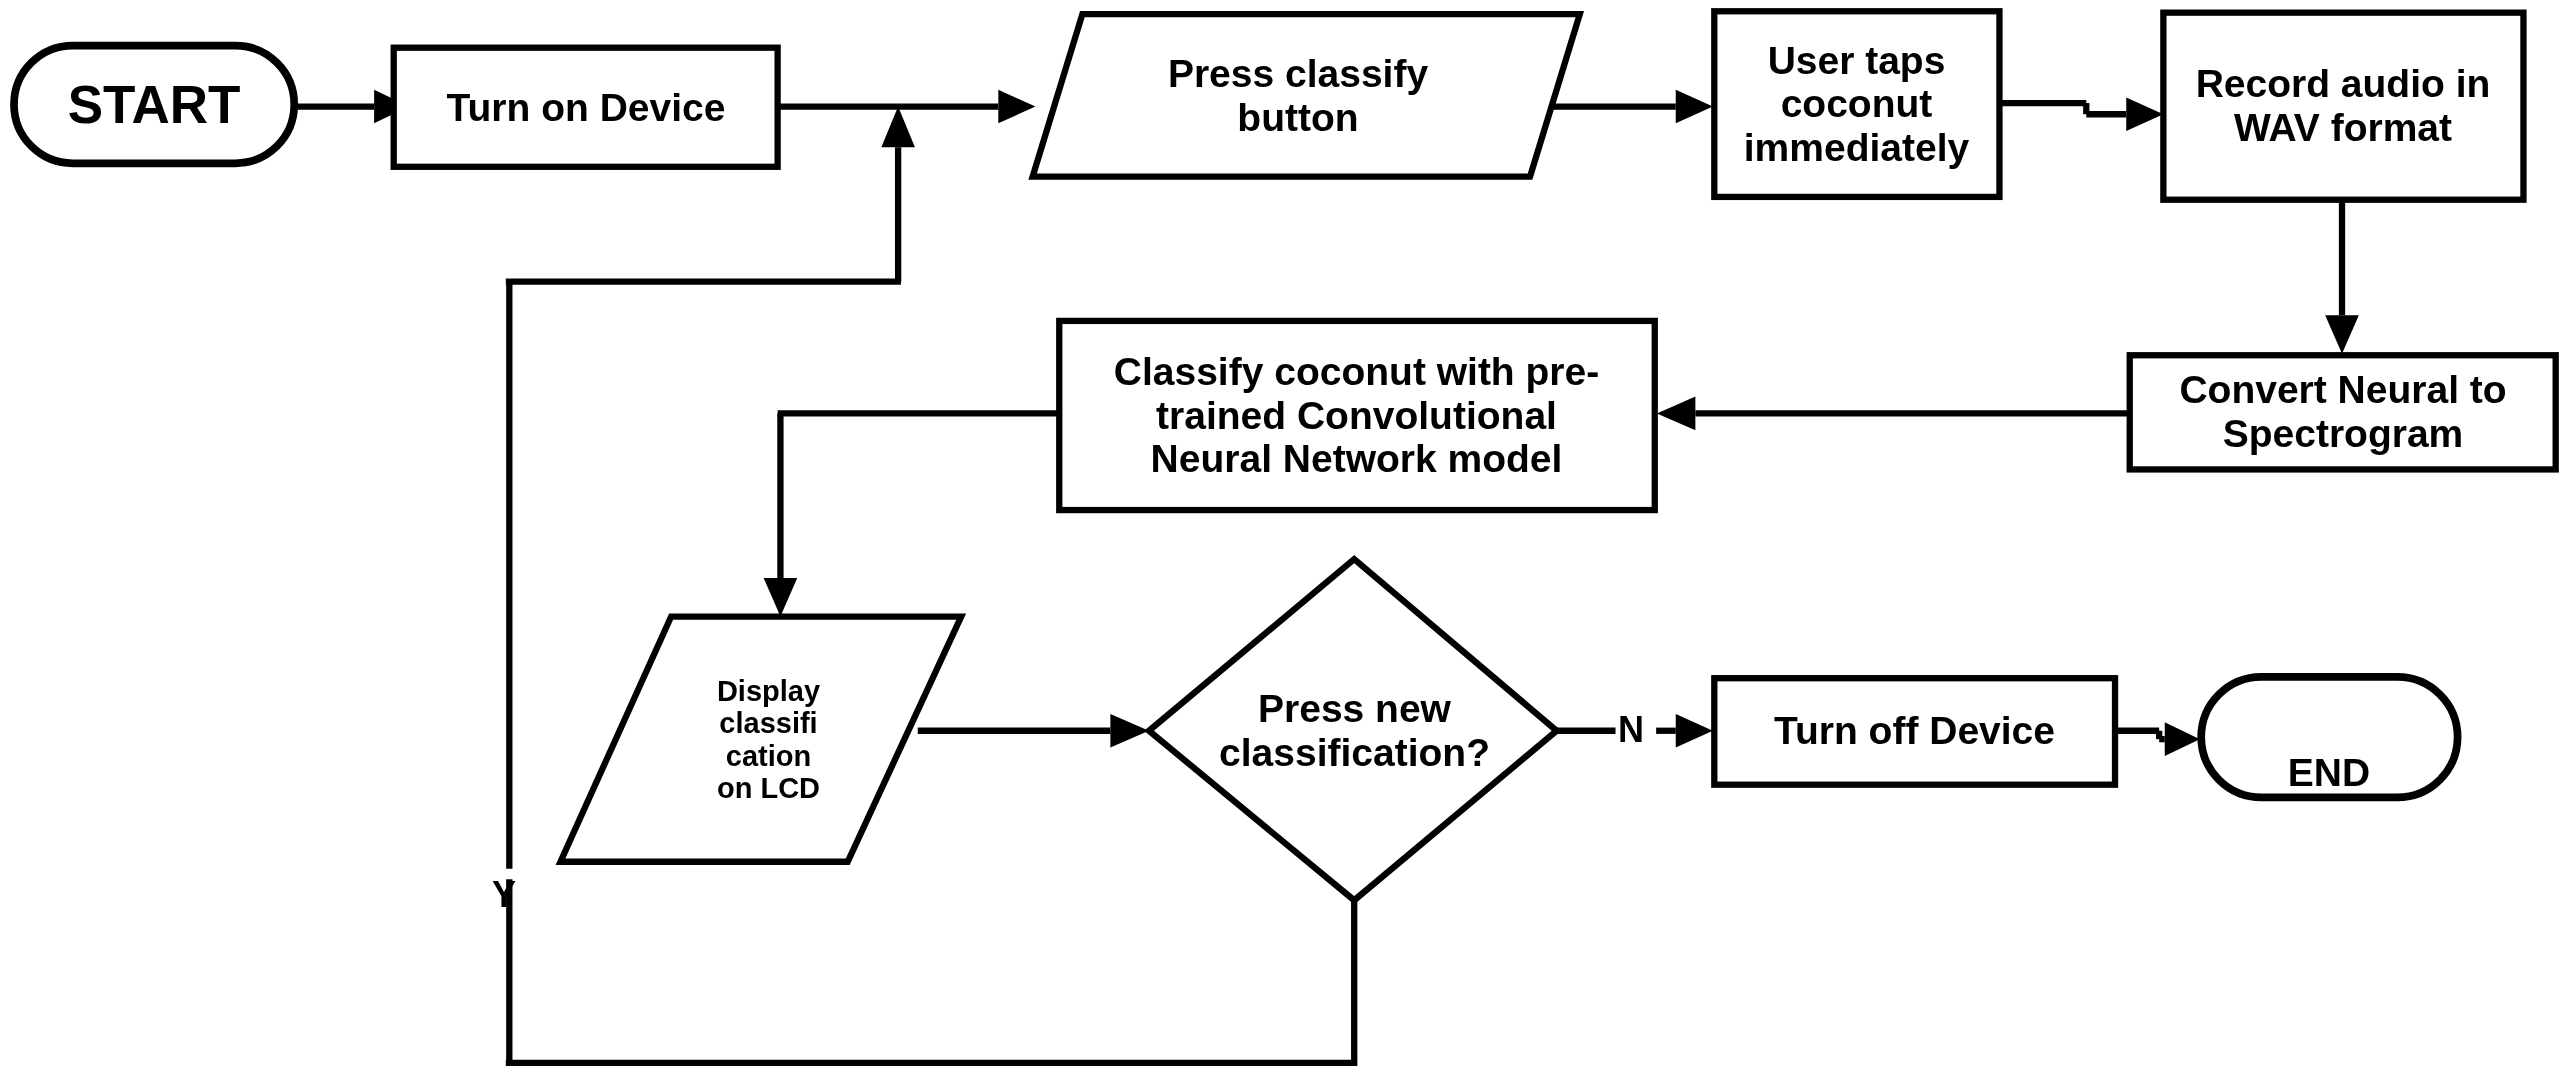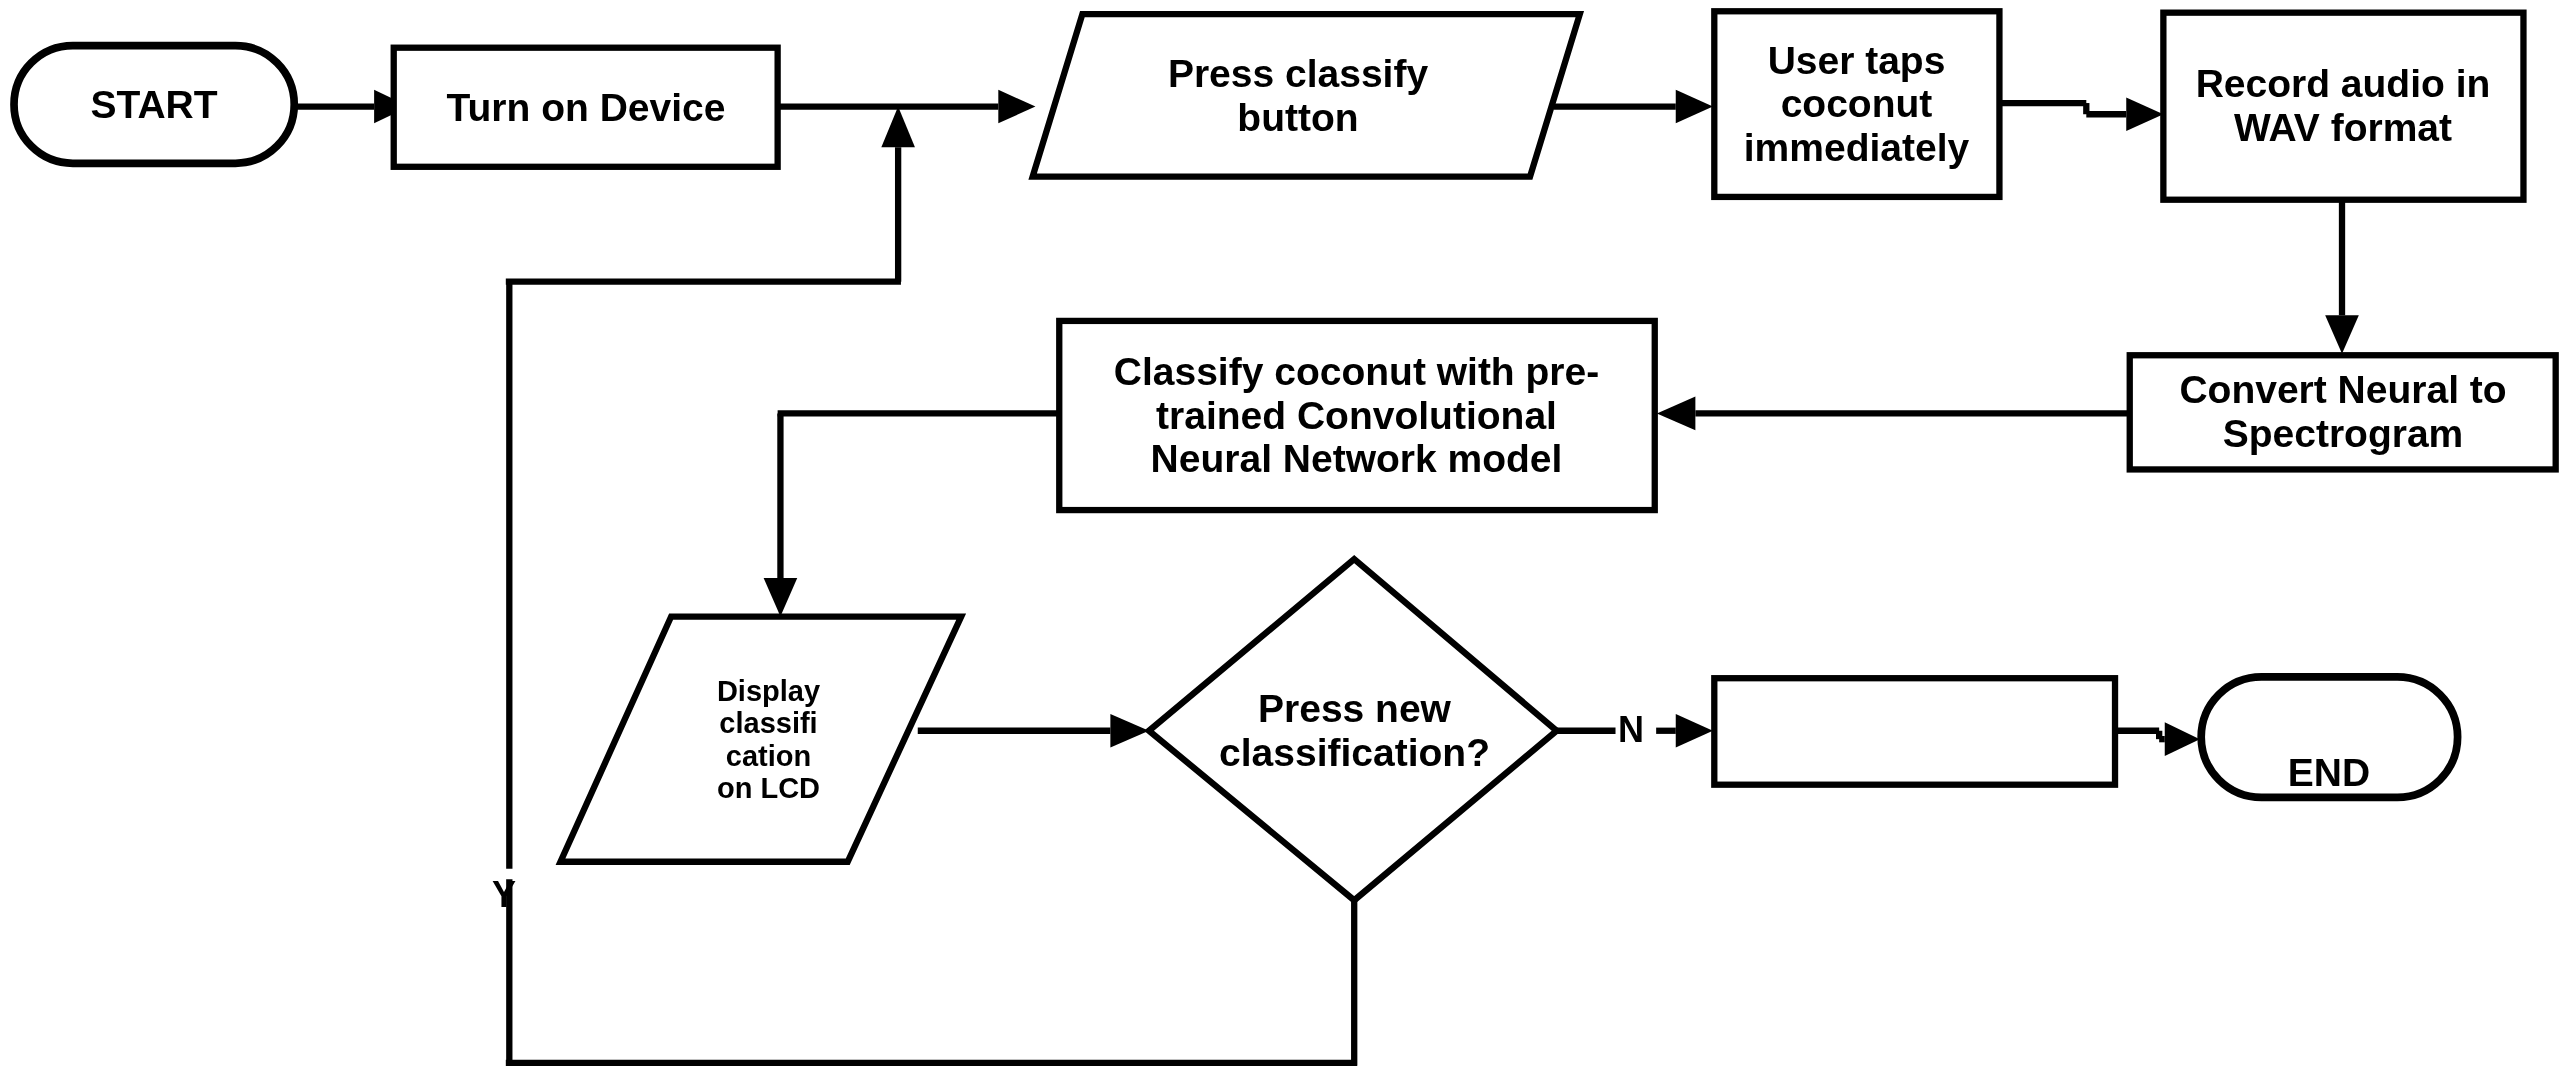--- a/index.html
+++ b/index.html
@@ -161,21 +161,21 @@
     <polygon class="shape" points="958,880 1372,880 1210,1230 800,1230"></polygon>
 
     <polygon class="shape" points="1933,798 2222,1043 1933,1285 1640,1043"></polygon>
 
     <rect class="shape" x="2447" y="968" width="572" height="152"></rect>
 
     <rect class="terminal" x="3142" y="966" width="366" height="172" rx="86" ry="86"></rect>
 
   </svg>
 
-  <div class="node-label" style="left:14px; top:46px; width:280px; height:118px; font-size:39px;text-align:center;">START</div>
+  <div class="node-label" style="left:14px; top:46px; width:280px; height:118px; font-size:53px;text-align:center;">START</div>
 
   <div class="node-label" style="left:394px; top:48px; width:384px; height:119px; font-size:39px;">Turn on Device</div>
 
   <div class="node-label" style="left:1053px; top:14px; width:490px; height:163px; font-size:39px;">Press classify
 button</div>
 
   <div class="node-label" style="left:1714px; top:11.2px; width:285px; height:186px; font-size:39px;">User taps
 coconut
 immediately</div>
 
@@ -190,20 +190,21 @@
 Neural Network model</div>
 
   <div class="node-label" style="left:653px; top:617px; width:231px; height:245px; font-size:29px;">Display
 classifi
 cation
 on LCD</div>
 
   <div class="node-label" style="left:1155px; top:652px; width:399px; height:158px; font-size:39px;">Press new
 classification?</div>
 
+  <div class="node-label" style="left:1714px; top:678px; width:401px; height:106px; font-size:39px;">Turn off Device</div>
 
   <div class="node-label" style="left:2201px; top:713px; width:256px; height:120px; font-size:39px;">END</div>
 
   <div class="edge-label" style="left:492px; top:877px;">Y</div>
 
   <div class="edge-label" style="left:1618px; top:712px;">N</div>
 
 </div>
 
 

